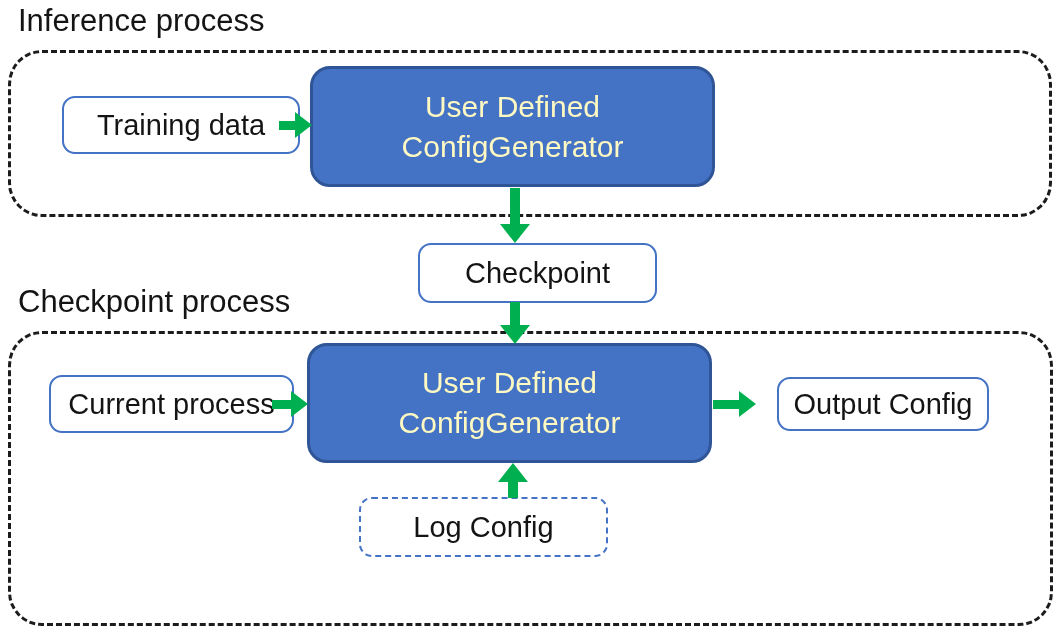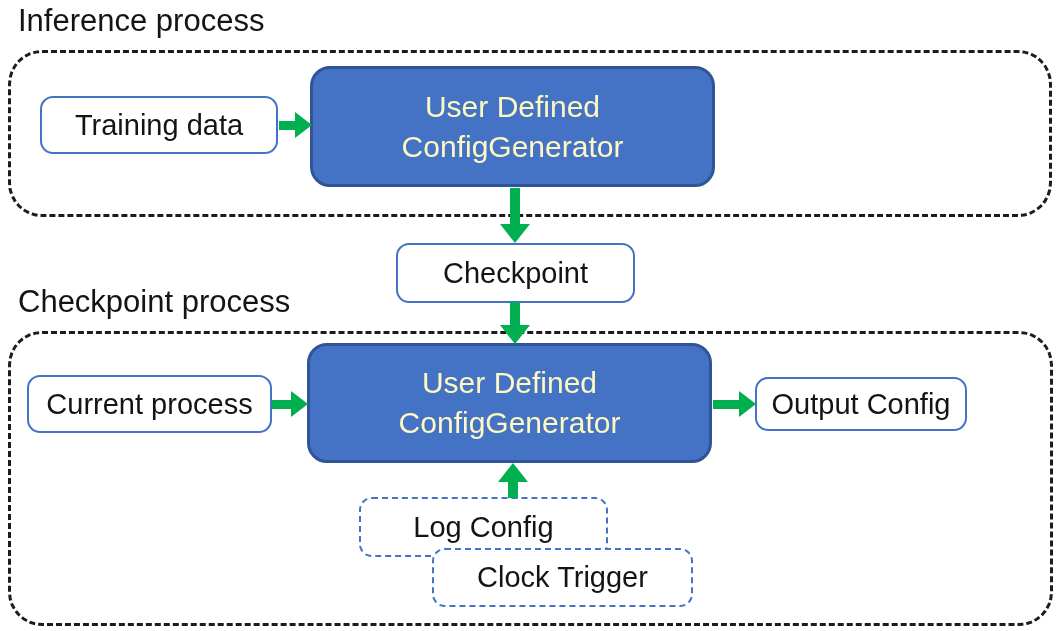--- a/index.html
+++ b/index.html
@@ -34,20 +34,21 @@
     text-align: center;
     font-size: 29px;
     background: #ffffff;
     white-space: nowrap;
     box-sizing: border-box;
   }
   .node.solid-border {
     border: 2px solid var(--white-box-border, #4472C4);
     border-radius: 13px;
     z-index: 2;
+    margin-left: 22px;
   }
   .node.dashed-border {
     border: 2px dashed var(--white-box-border, #4472C4);
     border-radius: 13px;
   }
   .generator {
     position: absolute;
     display: flex;
     flex-direction: column;
     align-items: center;
@@ -153,15 +154,14 @@
 
   <div class="node solid-border" style="left:755px; top:377px; width:212px; height:54px;">Output Config</div>
 
   <div class="arrow-v up" style="left:498px; top:463px; width:30px; height:35px;">
     <div class="head"></div>
     <div class="stem"></div>
   </div>
 
   <div class="node dashed-border" style="left:359px; top:497px; width:249px; height:60px; z-index:2;">Log Config</div>
 
-  <div class="node dashed-border z3" style="left:432px; top:548px; width:261px; height:59px;">Clock Trigger</div>
 
 </div>
 
 </body></html>

